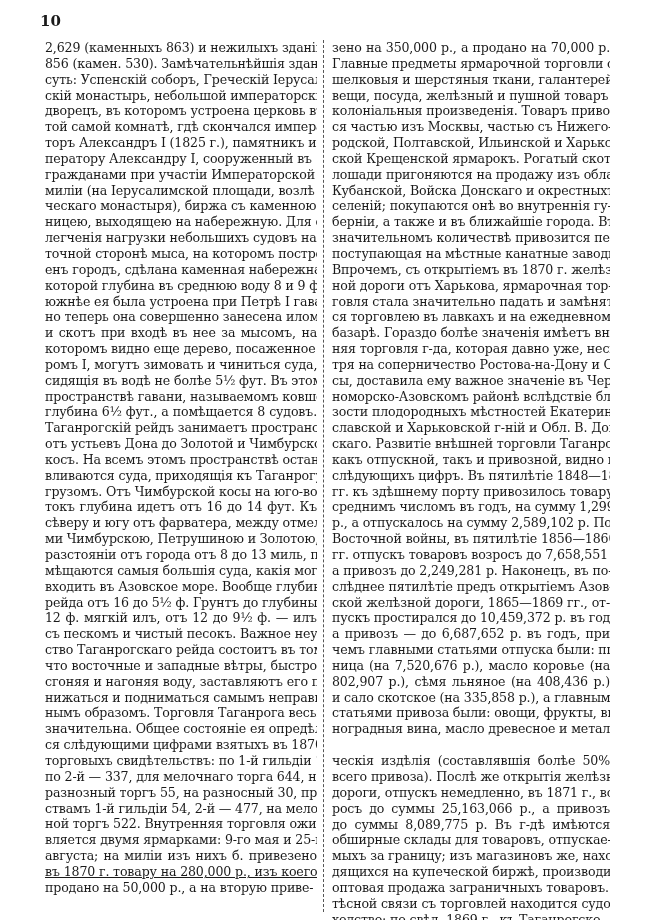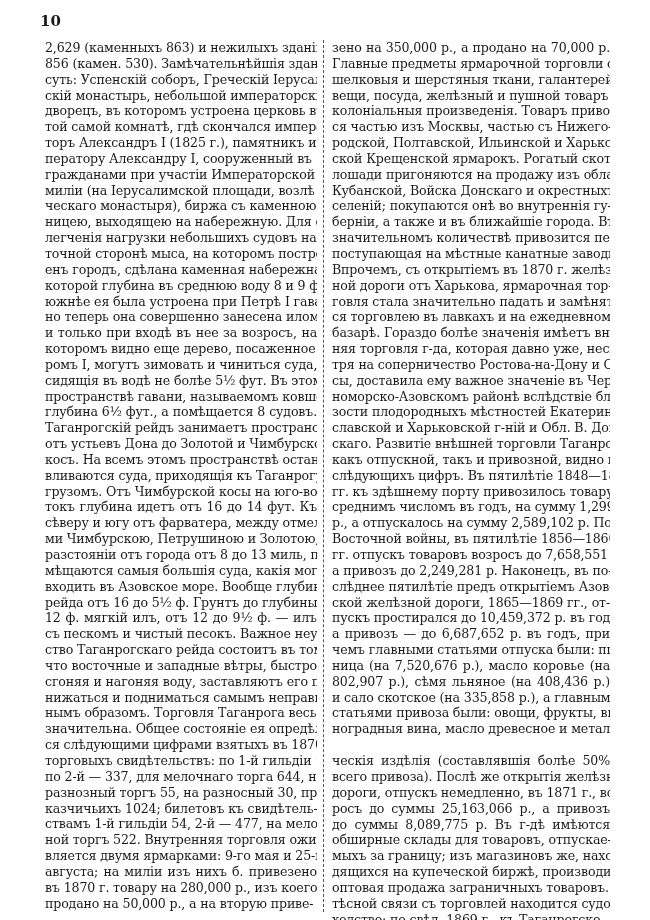--- a/index.html
+++ b/index.html
@@ -37,21 +37,21 @@
     <div class="line" style="height: 15.8545px; line-height: 15.8545px;">гражданами при участіи Императорской Фа-</div>
     <div class="line" style="height: 15.8545px; line-height: 15.8545px;">миліи (на Іерусалимской площади, возлѣ Гре-</div>
     <div class="line" style="height: 15.8545px; line-height: 15.8545px;">ческаго монастыря), биржа съ каменною лѣст-</div>
     <div class="line" style="height: 15.8545px; line-height: 15.8545px;">ницею, выходящею на набережную. Для об-</div>
     <div class="line" style="height: 15.8545px; line-height: 15.8545px;">легченія нагрузки небольшихъ судовъ на вос-</div>
     <div class="line" style="height: 15.8545px; line-height: 15.8545px;">точной сторонѣ мыса, на которомъ постро-</div>
     <div class="line" style="height: 15.8545px; line-height: 15.8545px;">енъ городъ, сдѣлана каменная набережная, у</div>
     <div class="line" style="height: 15.8545px; line-height: 15.8545px;">которой глубина въ среднюю воду 8 и 9 ф.;</div>
     <div class="line" style="height: 15.8545px; line-height: 15.8545px;">южнѣе ея была устроена при Петрѣ I гавань;</div>
     <div class="line" style="height: 15.8545px; line-height: 15.8545px;">но теперь она совершенно занесена иломъ,</div>
-    <div class="line" style="height: 15.8545px; line-height: 15.8545px;">и только при входѣ въ нее за возросъ, на</div>
+    <div class="line" style="height: 15.8545px; line-height: 15.8545px;">и скотъ при входѣ въ нее за мысомъ, на</div>
     <div class="line" style="height: 15.8545px; line-height: 15.8545px;">которомъ видно еще дерево, посаженное Пет-</div>
     <div class="line" style="height: 15.8545px; line-height: 15.8545px;">ромъ I, могутъ зимовать и чиниться суда,</div>
     <div class="line" style="height: 15.8545px; line-height: 15.8545px;">сидящія въ водѣ не болѣе 5½ фут. Въ этомъ</div>
     <div class="line" style="height: 15.8545px; line-height: 15.8545px;">пространствѣ гавани, называемомъ ковшомъ,</div>
     <div class="line" style="height: 15.8545px; line-height: 15.8545px;">глубина 6½ фут., а помѣщается 8 судовъ.</div>
     <div class="line" style="height: 15.8545px; line-height: 15.8545px;">Таганрогскій рейдъ занимаетъ пространство</div>
     <div class="line" style="height: 15.8545px; line-height: 15.8545px;">отъ устьевъ Дона до Золотой и Чимбурской</div>
     <div class="line" style="height: 15.8545px; line-height: 15.8545px;">косъ. На всемъ этомъ пространствѣ остана-</div>
     <div class="line" style="height: 15.8545px; line-height: 15.8545px;">вливаются суда, приходящія къ Таганрогу за</div>
     <div class="line" style="height: 15.8545px; line-height: 15.8545px;">грузомъ. Отъ Чимбурской косы на юго-вос-</div>
@@ -67,26 +67,25 @@
     <div class="line" style="height: 15.8545px; line-height: 15.8545px;">ство Таганрогскаго рейда состоитъ въ томъ,</div>
     <div class="line" style="height: 15.8545px; line-height: 15.8545px;">что восточные и западные вѣтры, быстро</div>
     <div class="line" style="height: 15.8545px; line-height: 15.8545px;">сгоняя и нагоняя воду, заставляютъ его по-</div>
     <div class="line" style="height: 15.8545px; line-height: 15.8545px;">нижаться и подниматься самымъ неправиль-</div>
     <div class="line" style="height: 15.8545px; line-height: 15.8545px;">нымъ образомъ. Торговля Таганрога весьма</div>
     <div class="line" style="height: 15.8545px; line-height: 15.8545px;">значительна. Общее состояніе ея опредѣляет-</div>
     <div class="line" style="height: 15.8545px; line-height: 15.8545px;">ся слѣдующими цифрами взятыхъ въ 1870 г.</div>
     <div class="line" style="height: 15.8545px; line-height: 15.8545px;">торговыхъ свидѣтельствъ: по 1-й гильдіи 19,</div>
     <div class="line" style="height: 15.8545px; line-height: 15.8545px;">по 2-й — 337, для мелочнаго торга 644, на</div>
     <div class="line" style="height: 15.8545px; line-height: 15.8545px;">разнозный торгъ 55, на разносный 30, при-</div>
-    <div class="line" style="height: 15.8545px; line-height: 15.8545px;">казчичьихъ 1024; билетовъ къ свидѣтель-</div>
     <div class="line" style="height: 15.8545px; line-height: 15.8545px;">ствамъ 1-й гильдіи 54, 2-й — 477, на мелоч-</div>
     <div class="line" style="height: 15.8545px; line-height: 15.8545px;">ной торгъ 522. Внутренняя торговля ожи-</div>
     <div class="line" style="height: 15.8545px; line-height: 15.8545px;">вляется двумя ярмарками: 9-го мая и 25-го</div>
     <div class="line" style="height: 15.8545px; line-height: 15.8545px;">августа; на миліи изъ нихъ б. привезено</div>
-    <div class="line" style="height: 15.8545px; line-height: 15.8545px;">въ 1870 г. товару на 280,000 р., изъ коего</div>
+    <div class="line" style="height: 15.8545px; line-height: 15.8545px; text-decoration: underline;">въ 1870 г. товару на 280,000 р., изъ коего</div>
     <div class="line last" style="height: 15.8545px; line-height: 15.8545px;">продано на 50,000 р., а на вторую приве-</div>
   </div>
 <div class="divider"></div>
 <div class="col col-right" id="col-right">
     <div class="line" style="height: 15.8545px; line-height: 15.8545px;">зено на 350,000 р., а продано на 70,000 р.</div>
     <div class="line" style="height: 15.8545px; line-height: 15.8545px;">Главные предметы ярмарочной торговли суть</div>
     <div class="line" style="height: 15.8545px; line-height: 15.8545px;">шелковыя и шерстяныя ткани, галантерейныя</div>
     <div class="line" style="height: 15.8545px; line-height: 15.8545px;">вещи, посуда, желѣзный и пушной товаръ и</div>
     <div class="line" style="height: 15.8545px; line-height: 15.8545px;">колоніальныя произведенія. Товаръ привозит-</div>
     <div class="line" style="height: 15.8545px; line-height: 15.8545px;">ся частью изъ Москвы, частью съ Нижего-</div>

